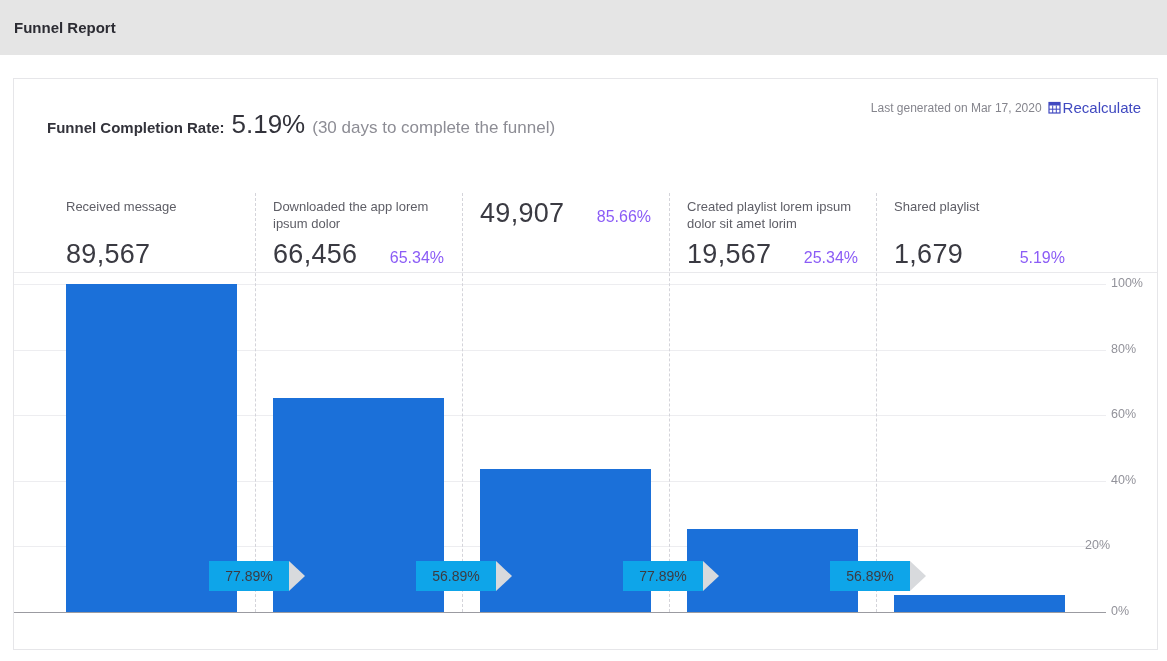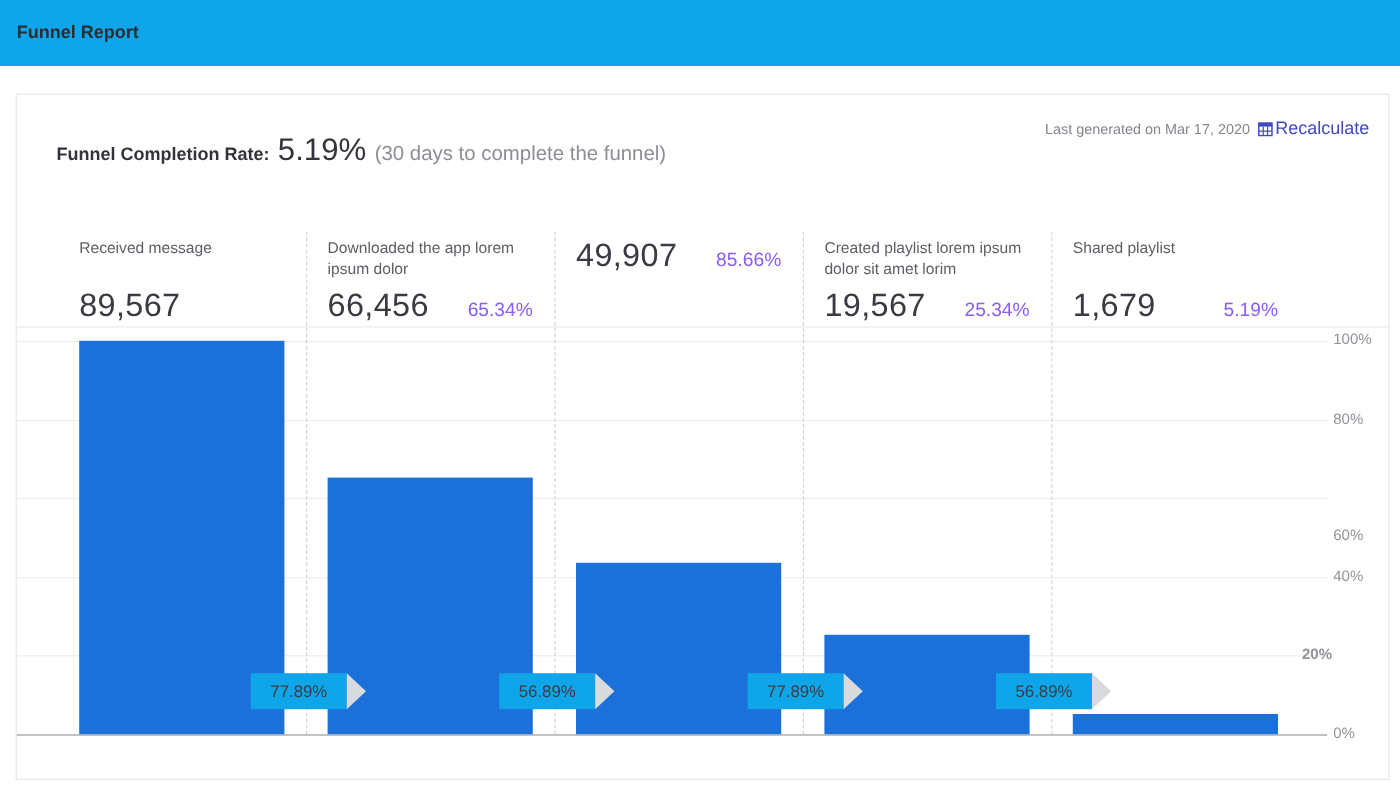--- a/index.html
+++ b/index.html
@@ -1,20 +1,20 @@
 <!DOCTYPE html>
 <html><head>
 <meta charset="utf-8">
 <style>
   * { margin:0; padding:0; box-sizing:border-box; }
   html,body { width:1167px; height:661px; background:#ffffff; overflow:hidden;
               font-family:"Liberation Sans", sans-serif; position:relative; }
 
   .topbar { position:absolute; left:0; top:0; width:1167px; height:55px;
-            background:#0ea5e9; }
+            background:#e5e5e5; }
   .topbar-title { position:absolute; left:14px; top:0; line-height:55px;
                   font-size:15px; font-weight:700; color:#2c2c33; }
 
   .card { position:absolute; left:13px; top:78px; width:1145px; height:572px;
           background:#ffffff; border:1px solid #e6e6e9; }
 
   .summary { position:absolute; left:33px; top:30px; display:flex;
              align-items:baseline; gap:7px; white-space:nowrap; }
   .summary-label { font-size:15px; font-weight:700; color:#33333b; }
   .summary-value { font-size:26px; font-weight:400; color:#33333b; }
@@ -86,25 +86,25 @@
   </div>
 
   <div class="stage-border"></div>
 
   <div id="chart" style="position:absolute; left:0; top:0; width:100%; height:100%;">
       <div class="gridline" style="top: 205px; width: 1092px;"></div>
       <div class="tick-label" style="left: 1097px; top: 197px;">100%</div>
       <div class="gridline" style="top: 270.6px; width: 1092px;"></div>
       <div class="tick-label" style="left: 1097px; top: 262.6px;">80%</div>
       <div class="gridline" style="top: 336.2px; width: 1092px;"></div>
-      <div class="tick-label" style="left: 1097px; top: 328.2px; margin-top: 32px;">60%</div>
+      <div class="tick-label" style="left: 1097px; top: 328.2px;">60%</div>
       <div class="gridline" style="top: 401.8px; width: 1092px;"></div>
       <div class="tick-label" style="left: 1097px; top: 393.8px;">40%</div>
       <div class="gridline" style="top: 467.4px; width: 1092px;"></div>
-      <div class="tick-label" style="left: 1071px; top: 459.4px; font-weight: bold;">20%</div>
+      <div class="tick-label" style="left: 1071px; top: 459.4px;">20%</div>
       <div class="axisline" style="top: 533px; width: 1092px;"></div>
       <div class="tick-label" style="left: 1097px; top: 525px;">0%</div>
       <div class="stage-divider" style="left: 241px;"></div>
       <div class="stage-divider" style="left: 448px;"></div>
       <div class="stage-divider" style="left: 655px;"></div>
       <div class="stage-divider" style="left: 862px;"></div>
       <div class="stage-col" style="left: 52px; width: 171px;">
         <div class="stage-label">Received message</div>
         <div class="stage-nums">
           <span class="stage-count">89,567</span>

